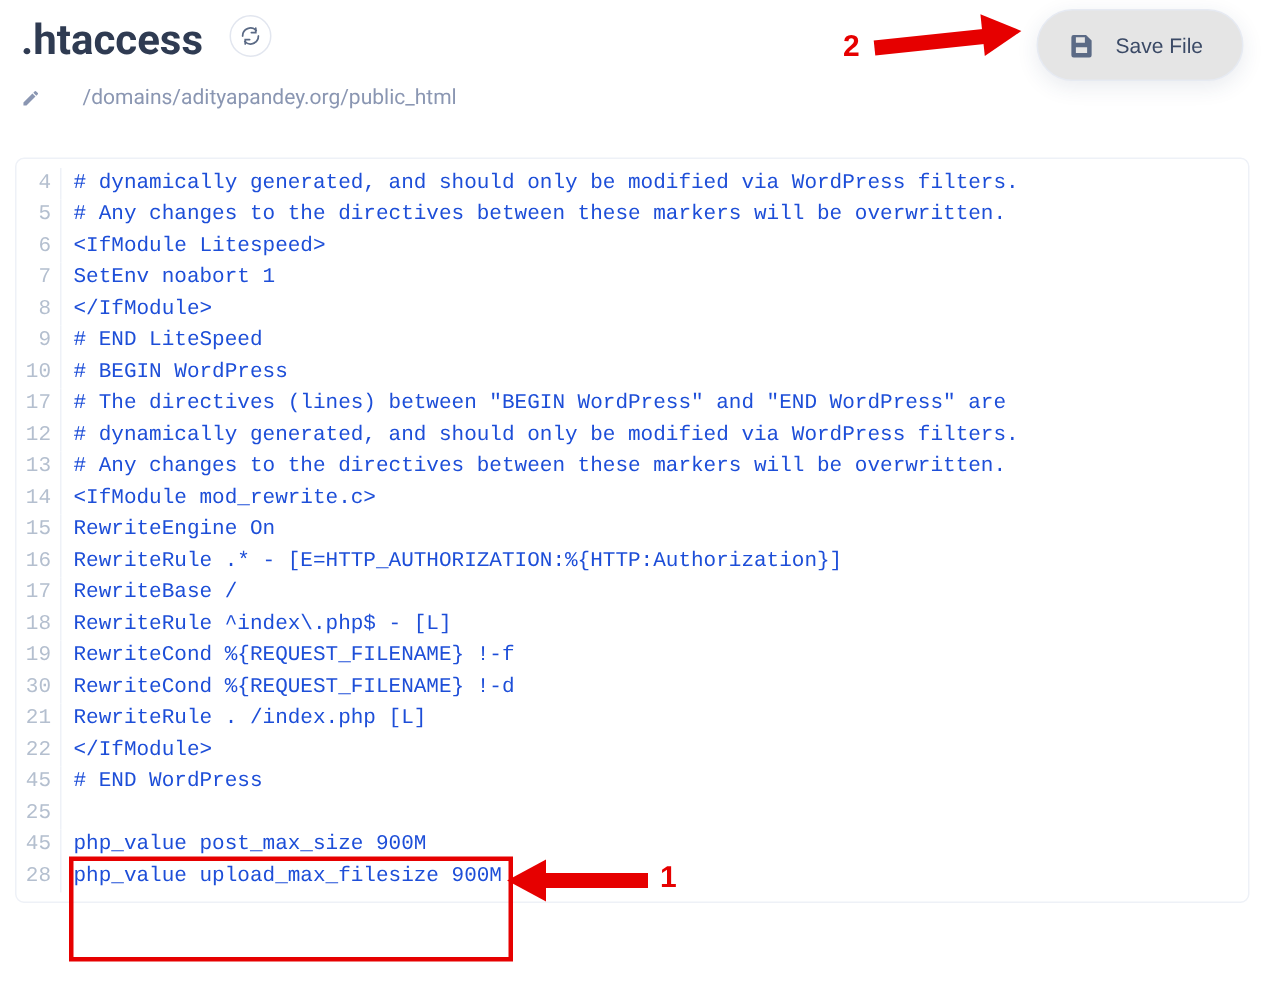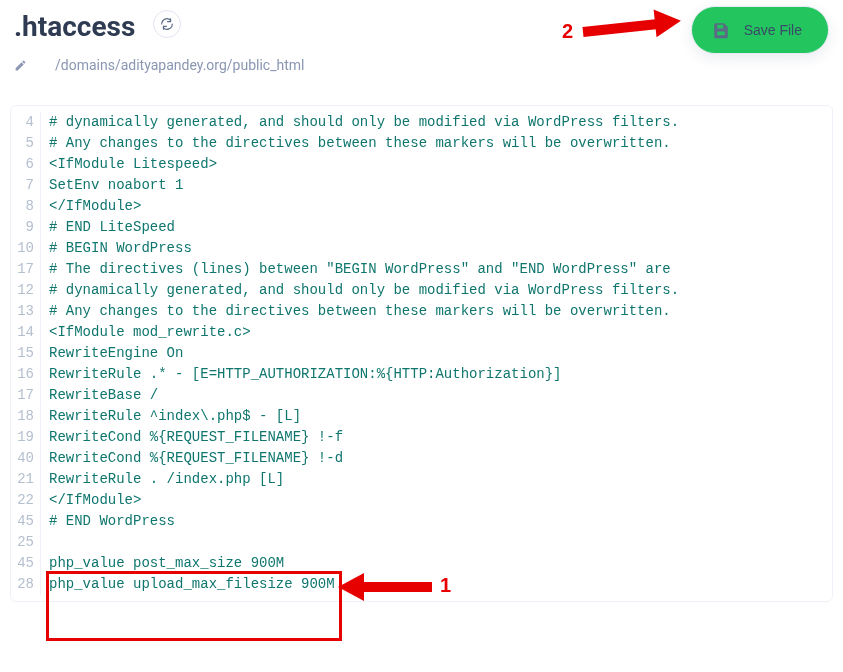--- a/index.html
+++ b/index.html
@@ -38,21 +38,21 @@
   }
   .refresh-btn svg { width: 14px; height: 14px; stroke: #5b6a85; fill: none; stroke-width: 2; }
   .save-btn {
     position: absolute;
     right: 14px;
     top: 6px;
     height: 48px;
     padding: 0 26px 0 20px;
     border-radius: 26px;
     border: 1px solid #e6eaf2;
-    background: #22c55e;
+    background: #e5e5e5;
     box-shadow: 0 4px 14px rgba(40,60,100,0.10);
     display: flex;
     align-items: center;
     gap: 14px;
     cursor: pointer;
     font-size: 14px;
     color: #3b4a66;
     font-weight: 500;
   }
   .save-btn svg { width: 18px; height: 18px; fill: #5b6a85; }
@@ -89,21 +89,21 @@
     text-align: right;
     color: #b4bfcf;
     padding-right: 6px;
     flex-shrink: 0;
     user-select: none;
     border-right: 1px solid #eef1f7;
     margin-right: 8px;
   }
   .code-txt {
     white-space: pre;
-    color: #0f766e;
+    color: #1d4ed8;
   }
 
   .highlight-box {
     position: absolute;
     border: 3px solid #e60000;
     left: 36px;
     top: 466px;
     width: 296px;
     height: 70px;
     pointer-events: none;
@@ -221,21 +221,21 @@
       </div>
       <div class="code-line">
         <div class="ln">18</div>
         <div class="code-txt">RewriteRule ^index\.php$ - [L]</div>
       </div>
       <div class="code-line">
         <div class="ln">19</div>
         <div class="code-txt">RewriteCond %{REQUEST_FILENAME} !-f</div>
       </div>
       <div class="code-line">
-        <div class="ln">40</div>
+        <div class="ln">30</div>
         <div class="code-txt">RewriteCond %{REQUEST_FILENAME} !-d</div>
       </div>
       <div class="code-line">
         <div class="ln">21</div>
         <div class="code-txt">RewriteRule . /index.php [L]</div>
       </div>
       <div class="code-line">
         <div class="ln">22</div>
         <div class="code-txt">&lt;/IfModule&gt;</div>
       </div>

